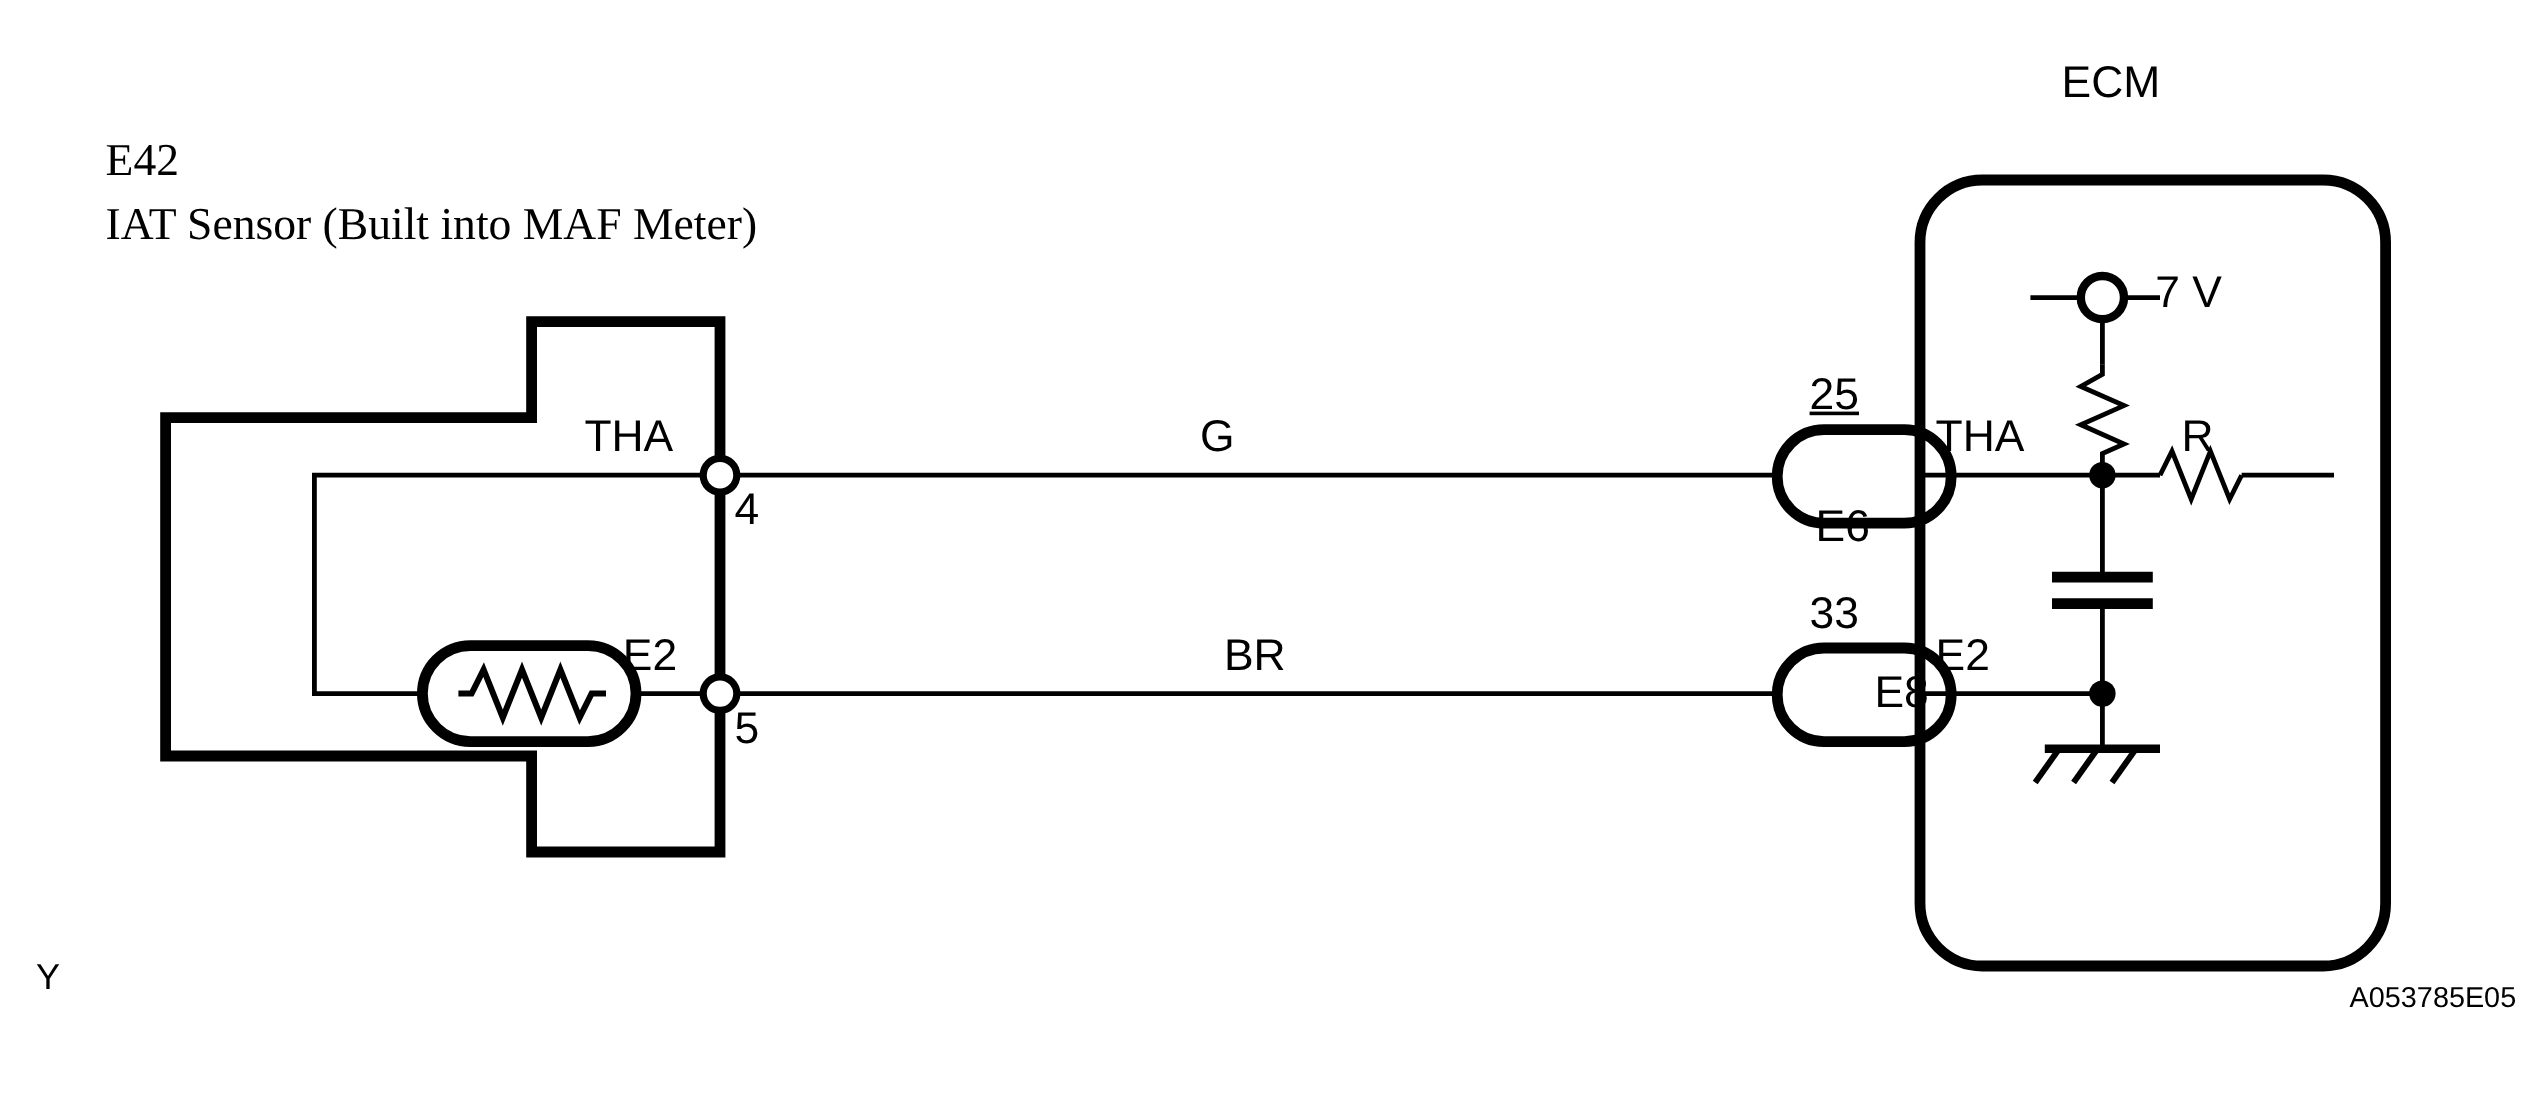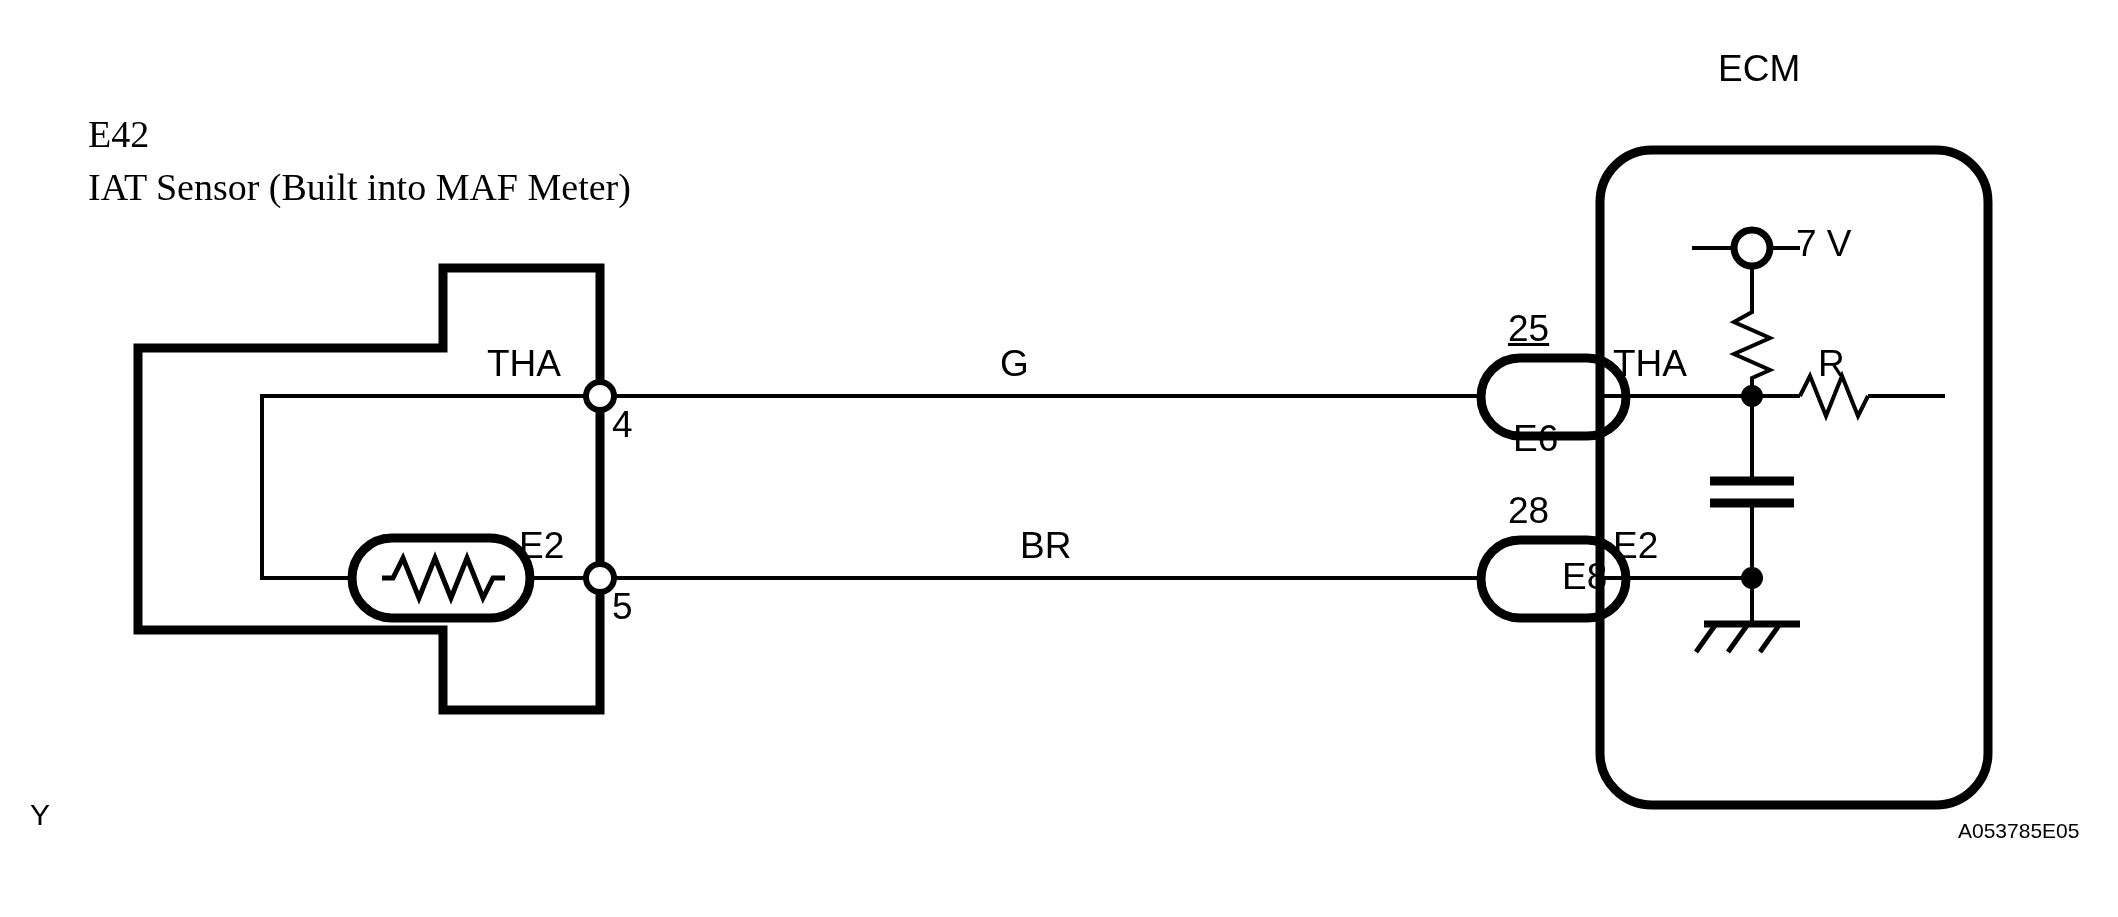--- a/index.html
+++ b/index.html
@@ -3,21 +3,21 @@
 <meta charset="utf-8">
 <style>
   html,body{margin:0;padding:0;background:#fff;}
   body{width:2118px;height:917px;position:relative;overflow:hidden;
        font-family:"Liberation Sans",sans-serif;color:#000;}
   #stage{position:absolute;inset:0;width:2118px;height:917px;}
   svg{position:absolute;left:0;top:0;width:2118px;height:917px;}
   .lbl{position:absolute;white-space:nowrap;line-height:1;}
   .t-title{font-size:38px;font-family:Liberation Serif, serif;}
   .t-mid{font-size:37px;text-align:right;}
-  .t-code{font-size:21px;}
+  .t-code{font-size:24px;}
   .t-y{font-size:30px;}
 </style>
 </head>
 <body>
 
 <div id="stage">
 
   <svg viewBox="0 0 2118 917" xmlns="http://www.w3.org/2000/svg">
 
     <path d="M 443,268 L 443,268 L 600,268 L 600,710 L 443,710 L 443,630 L 138,630
@@ -95,21 +95,21 @@
   <div class="lbl t-mid" style="left:1020px;top:527px;">BR</div>
 
   <div class="lbl t-mid" style="left:1718px;top:50px;">ECM</div>
 
   <div class="lbl t-mid" style="left:1508px;top:310px;text-decoration:underline;">25</div>
 
   <div class="lbl t-mid" style="left:1513px;top:376px;margin-top:44px;">E6</div>
 
   <div class="lbl t-mid" style="left:1613px;top:345px;">THA</div>
 
-  <div class="lbl t-mid" style="left:1508px;top:492px;">28</div>
+  <div class="lbl t-mid" style="left:1508px;top:492px;">33</div>
 
   <div class="lbl t-mid" style="left:1562px;top:558px;">E8</div>
 
   <div class="lbl t-mid" style="left:1613px;top:527px;">E2</div>
 
   <div class="lbl t-mid" style="left:1796px;top:225px;">7 V</div>
 
   <div class="lbl t-mid" style="left:1818px;top:345px;">R</div>
 
   <div class="lbl t-y" style="left:30px;top:800px;">Y</div>

